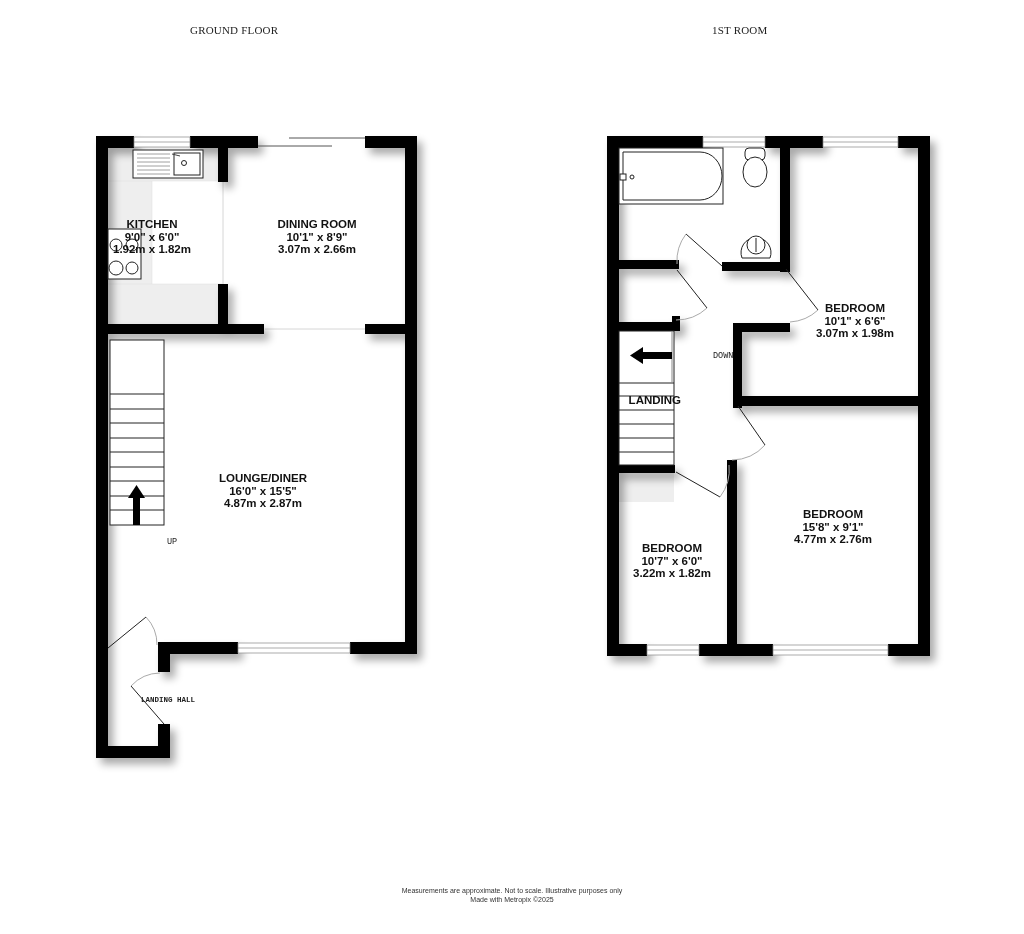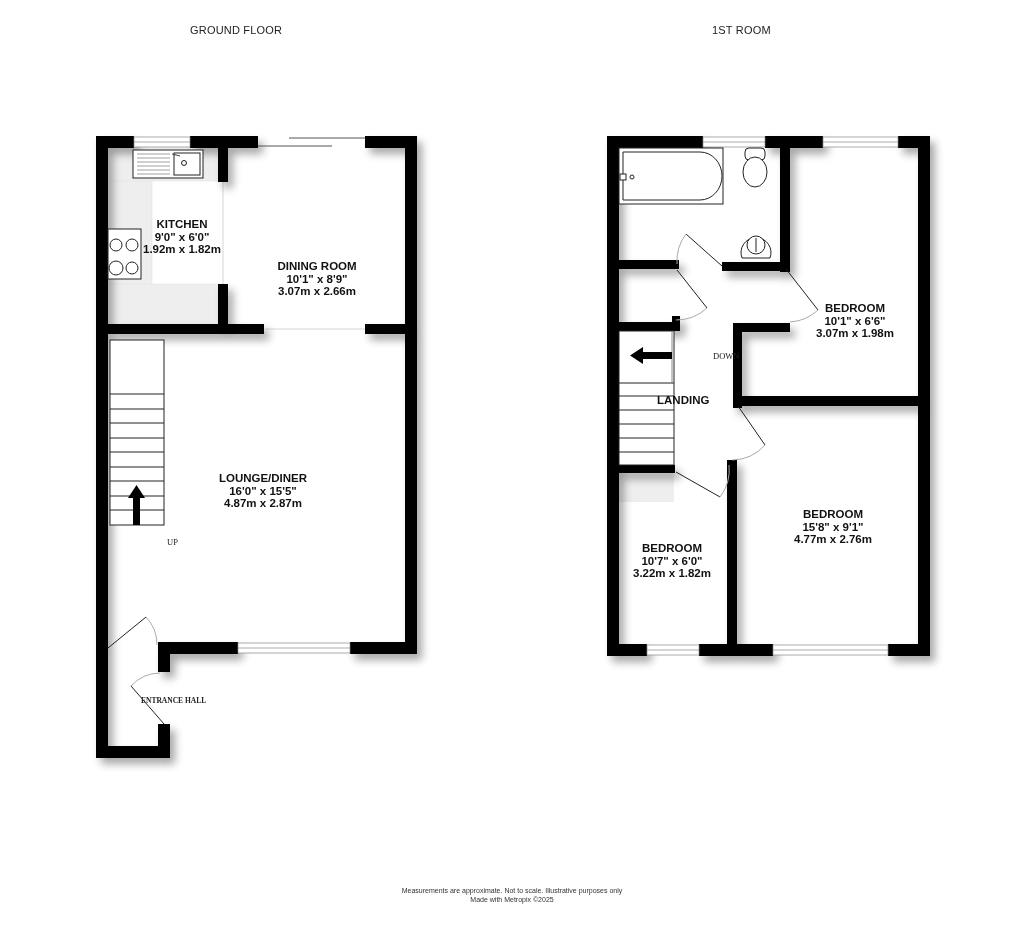--- a/index.html
+++ b/index.html
@@ -1,22 +1,22 @@
 <!DOCTYPE html>
 <html><head>
   <meta charset="utf-8">
   <style>
     html, body { margin: 0; padding: 0; background: #ffffff; }
     body { width: 1024px; height: 934px; position: relative; overflow: hidden; font-family: "Liberation Sans", sans-serif; color: #111; }
-    .floor-title { position: absolute; top: 24px; font-size: 11px; color: #222; letter-spacing: 0.2px; font-family: Liberation Sans, sans-serif; }
+    .floor-title { position: absolute; top: 24px; font-size: 11px; color: #222; letter-spacing: 0.2px; font-family: Liberation Serif, serif; }
     #plan { position: absolute; left: 0; top: 0; }
     .wall { fill: #000; }
     .room-label { position: absolute; text-align: center; font-weight: bold; font-size: 11.5px; line-height: 12.5px; color: #111; white-space: nowrap; font-family: "Liberation Sans", sans-serif; }
     .room-label span { display: block; }
-    .small-label { position: absolute; font-size: 8.5px; color: #222; font-family: Liberation Serif, serif; white-space: nowrap; padding-left: 36px; }
+    .small-label { position: absolute; font-size: 8.5px; color: #222; font-family: Liberation Mono, monospace; white-space: nowrap; padding-left: 36px; }
     .footer { position: absolute; left: 0; width: 1024px; top: 886px; text-align: center; font-size: 7px; line-height: 9px; color: #333; font-family: "Liberation Sans", sans-serif; }
     .footer span { display: block; }
   </style>
 </head>
 <body>
 
 <div class="floor-title" style="left:190px;">GROUND FLOOR</div>
 <div class="floor-title" style="left:712px;">1ST ROOM</div>
 
 <svg id="plan" width="1024" height="934" viewBox="0 0 1024 934" xmlns="http://www.w3.org/2000/svg">
@@ -215,44 +215,44 @@
       <line x1="786" y1="269" x2="818" y2="310"></line>
       <path d="M818 310 A45 45 0 0 1 790 322" stroke="#aaa"></path>
       <line x1="738" y1="406" x2="765" y2="445"></line>
       <path d="M765 445 A45 45 0 0 1 732 460" stroke="#aaa"></path>
       <line x1="676" y1="472" x2="720" y2="497"></line>
       <path d="M720 497 A45 45 0 0 0 729 465" stroke="#aaa"></path>
     </g>
   </g>
 </svg>
 
-<div class="room-label" style="left:112px; top:218px; width:80px;margin-left:30px;">
+<div class="room-label" style="left:112px; top:218px; width:80px;">
   <span>KITCHEN</span>
   <span>9'0"  x 6'0"</span>
   <span>1.92m  x 1.82m</span>
 </div>
-<div class="room-label" style="left:262px; top:218px; width:110px;margin-top:42px;">
+<div class="room-label" style="left:262px; top:218px; width:110px;">
   <span>DINING ROOM</span>
   <span>10'1"  x 8'9"</span>
   <span>3.07m  x 2.66m</span>
 </div>
 <div class="room-label" style="left:208px; top:472px; width:110px;">
   <span>LOUNGE/DINER</span>
   <span>16'0"  x 15'5"</span>
   <span>4.87m  x 2.87m</span>
 </div>
-<div class="small-label" style="left:105px; top:696px; font-weight:bold; font-size:7.5px;">ENTRANCE HALL</div>
+<div class="small-label" style="left:105px; top:696px; font-weight:bold; font-size:7.5px;">LANDING HALL</div>
 <div class="small-label" style="left:131px; top:537px;text-align:center;">UP</div>
 
 <div class="room-label" style="left:800px; top:302px; width:110px;">
   <span>BEDROOM</span>
   <span>10'1"  x 6'6"</span>
   <span>3.07m  x 1.98m</span>
 </div>
-<div class="room-label" style="left:657px; top:394px; width:70px; text-align:left;">
+<div class="room-label" style="left:611px; top:394px; width:70px; text-align:right;">
   <span>LANDING</span>
 </div>
 <div class="room-label" style="left:773px; top:508px; width:120px;">
   <span>BEDROOM</span>
   <span>15'8"  x 9'1"</span>
   <span>4.77m  x 2.76m</span>
 </div>
 <div class="room-label" style="left:622px; top:542px; width:100px;">
   <span>BEDROOM</span>
   <span>10'7"  x 6'0"</span>

